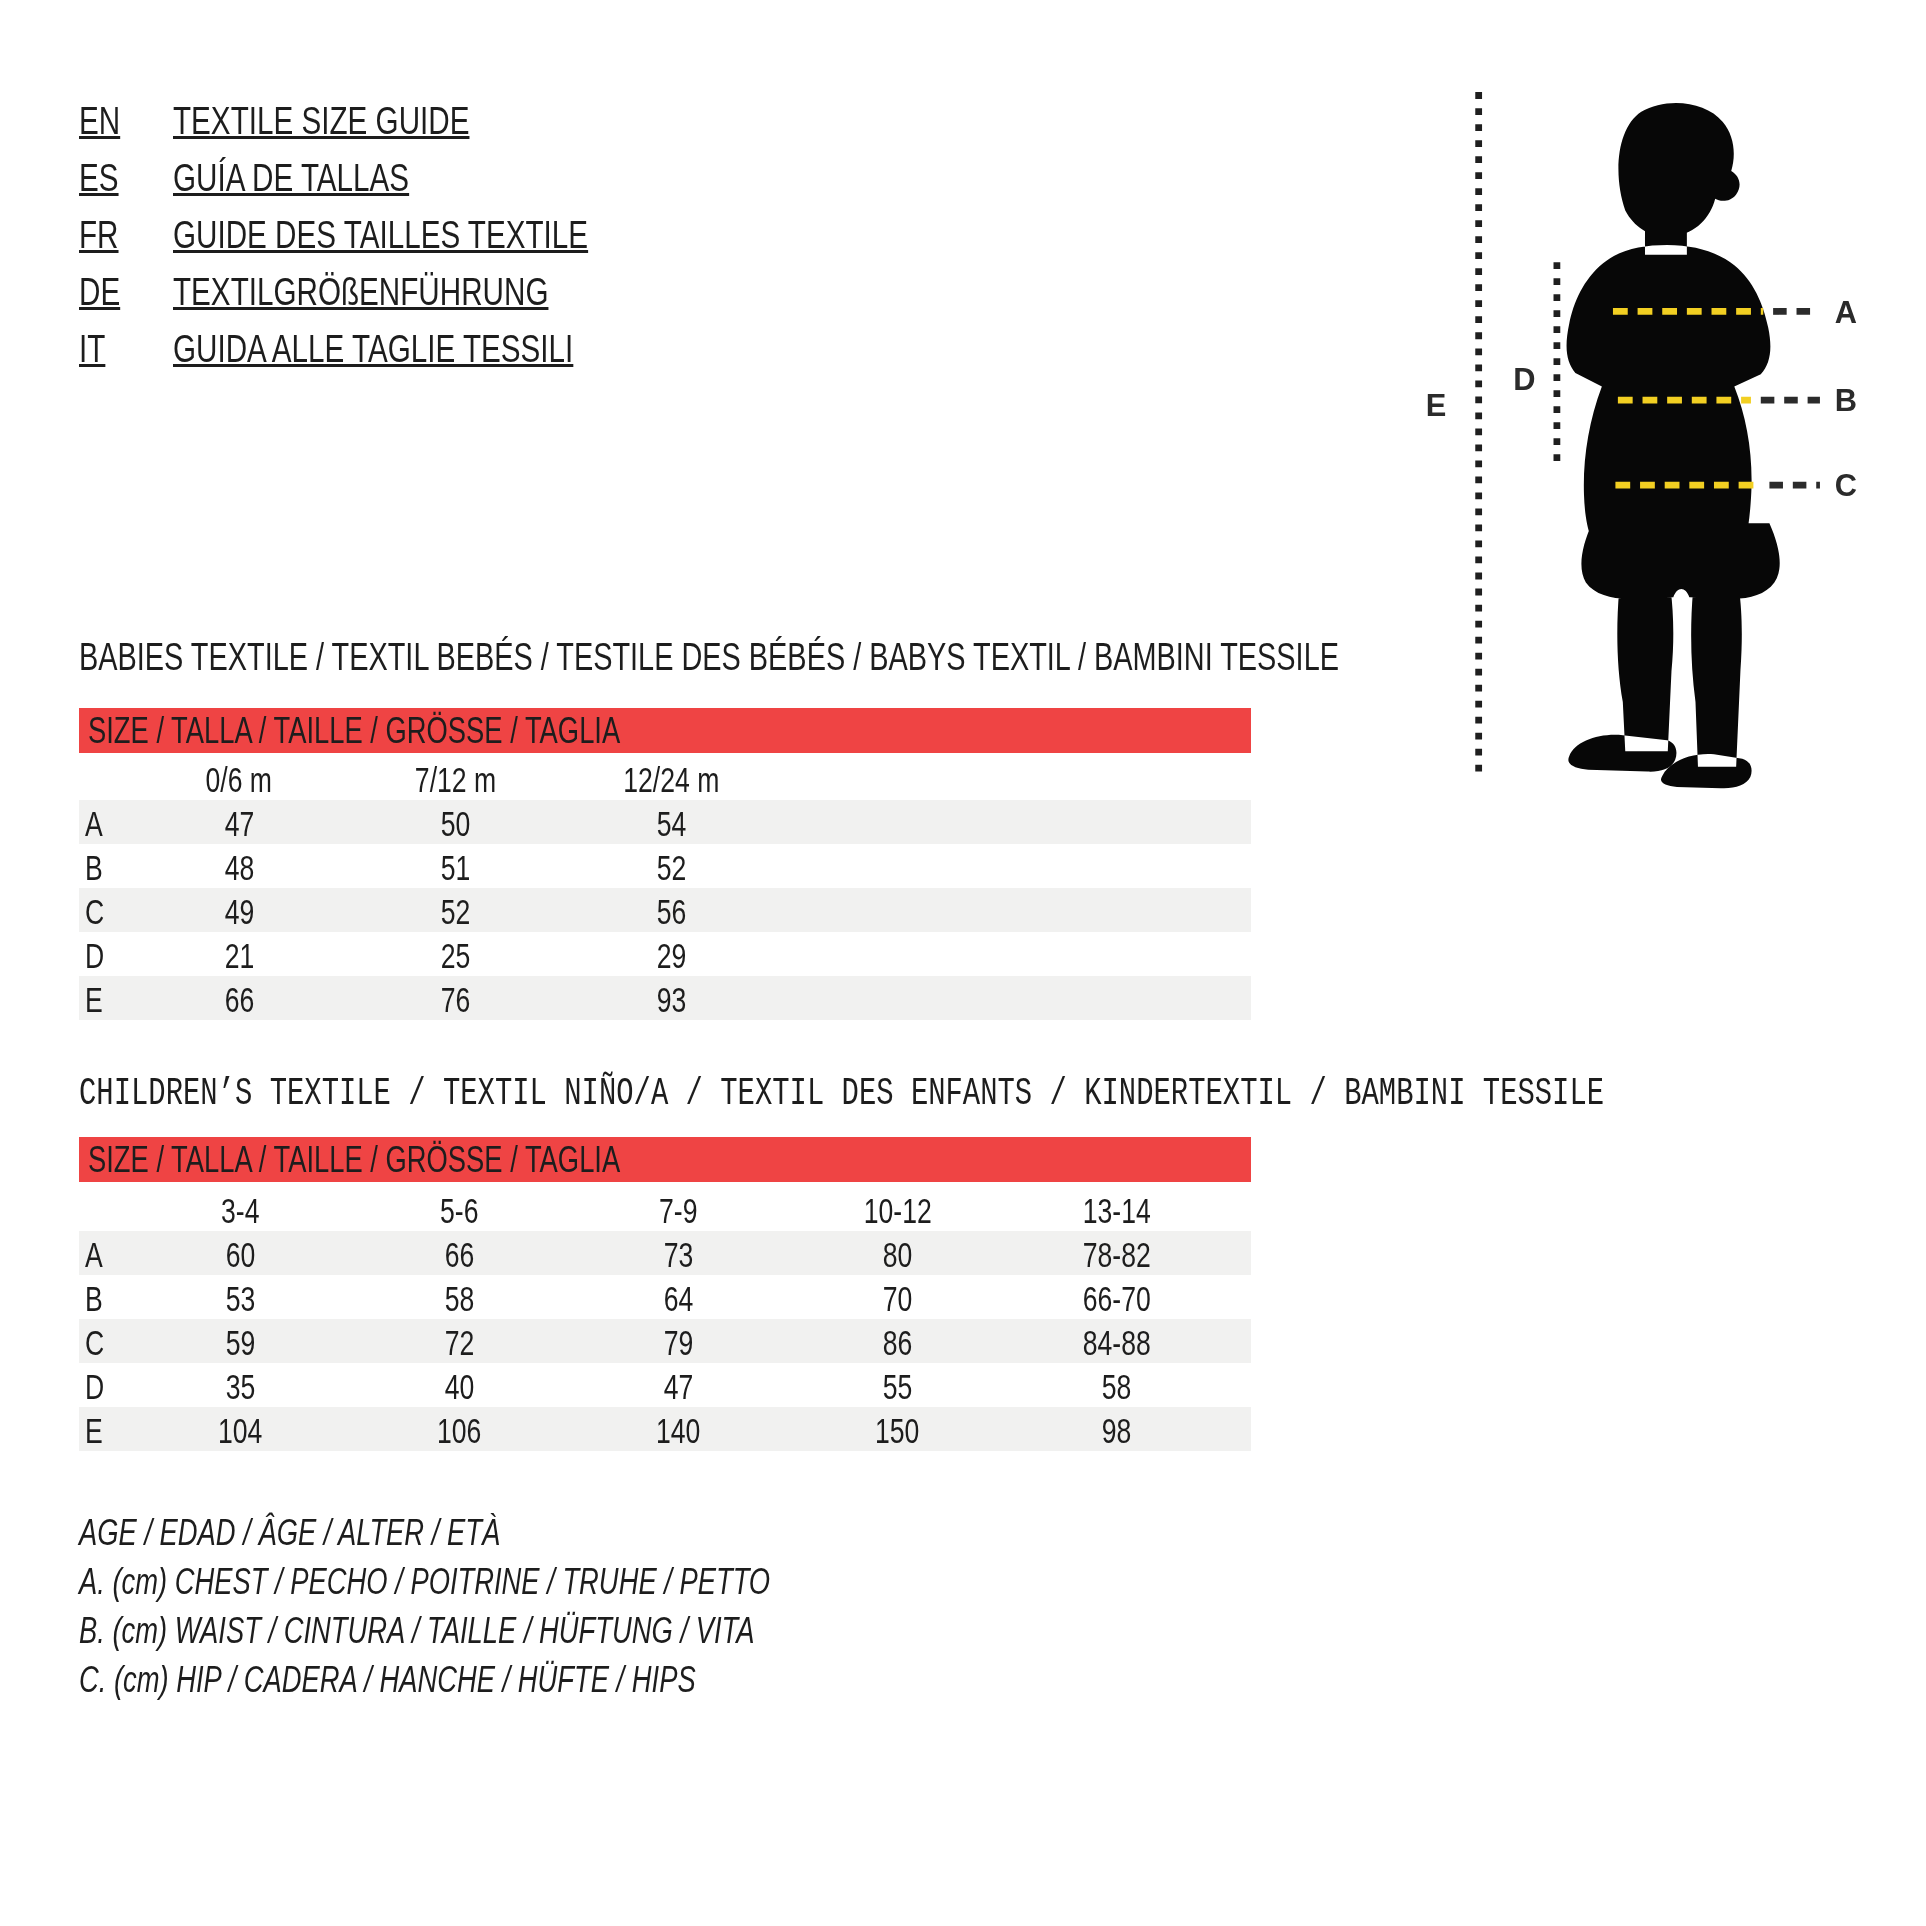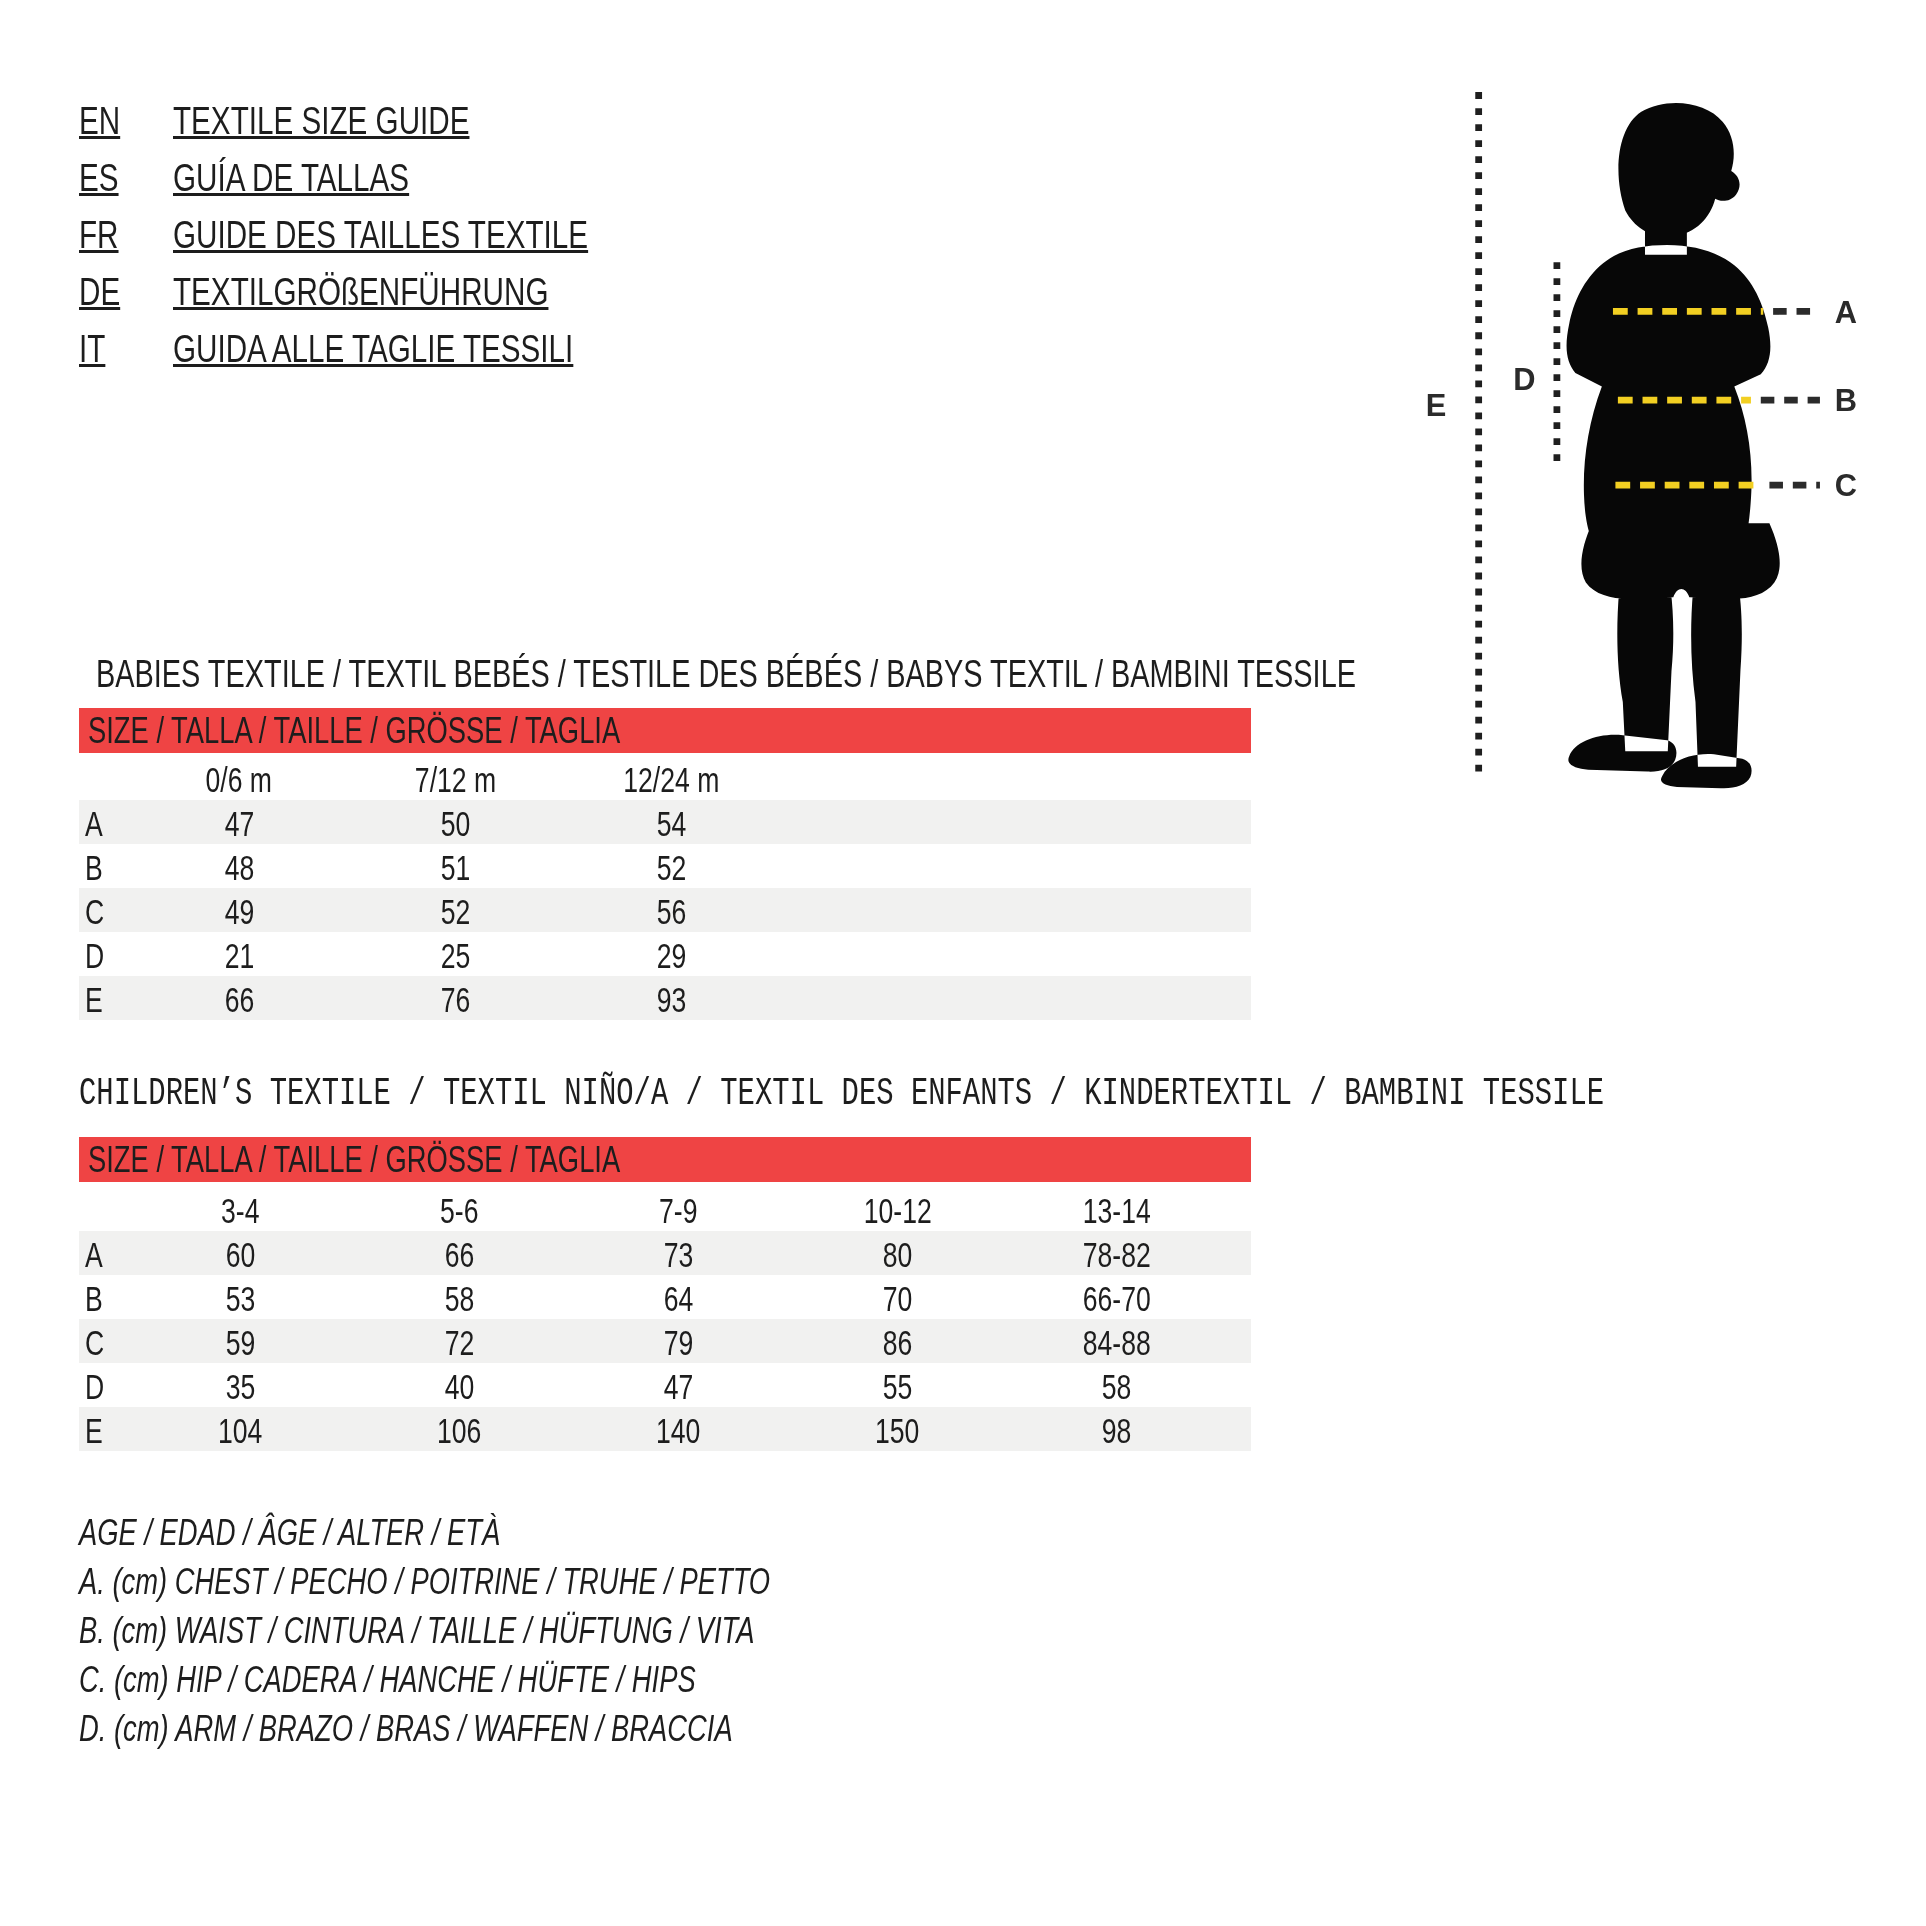--- a/index.html
+++ b/index.html
@@ -105,21 +105,21 @@
     <line x1="356" y1="708" x2="592" y2="708" stroke="#f2cf22" stroke-width="11" stroke-dasharray="24 16"></line>
     <line x1="606" y1="708" x2="688" y2="708" stroke="#2b2b2b" stroke-width="11" stroke-dasharray="22 16"></line>
 
     <text x="712" y="444" font-size="50" font-weight="bold" fill="#2b2b2b" font-family="Liberation Sans, sans-serif">A</text>
     <text x="712" y="588" font-size="50" font-weight="bold" fill="#2b2b2b" font-family="Liberation Sans, sans-serif">B</text>
     <text x="712" y="726" font-size="50" font-weight="bold" fill="#2b2b2b" font-family="Liberation Sans, sans-serif">C</text>
     <text x="190" y="553" font-size="50" font-weight="bold" fill="#2b2b2b" font-family="Liberation Sans, sans-serif">D</text>
     <text x="48" y="595" font-size="50" font-weight="bold" fill="#2b2b2b" font-family="Liberation Sans, sans-serif">E</text>
   </svg>
 
-  <h2 class="sec-title" id="babies-title" style="margin:17px;font-weight:normal;">
+  <h2 class="sec-title" id="babies-title" style="margin:0;font-weight:normal;">
     <span class="cond">BABIES TEXTILE / TEXTIL BEBÉS / TESTILE DES BÉBÉS / BABYS TEXTIL / BAMBINI TESSILE</span>
   </h2>
   <div class="size-bar" id="babies-bar">
     <span class="cond">SIZE / TALLA / TAILLE / GRÖSSE / TAGLIA</span>
   </div>
   <div class="grid" id="babies-grid">
     <div class="g-row g-colhead">
       <span class="row-label"></span>
       <span class="c3"><span class="condc">0/6 m</span></span>
       <span class="c3"><span class="condc">7/12 m</span></span>
@@ -220,19 +220,16 @@
       </div>
     <div class="legend-line">
         <span class="cond">A. (cm) CHEST / PECHO / POITRINE / TRUHE / PETTO</span>
       </div>
     <div class="legend-line">
         <span class="cond">B. (cm) WAIST / CINTURA / TAILLE / HÜFTUNG / VITA</span>
       </div>
     <div class="legend-line">
         <span class="cond">C. (cm) HIP / CADERA / HANCHE / HÜFTE / HIPS</span>
       </div>
-    <div class="legend-line">
-        <span class="cond">D. (cm) ARM / BRAZO / BRAS / WAFFEN / BRACCIA</span>
-      </div>
   </section>
 
 </main>
 
 
 </body></html>

